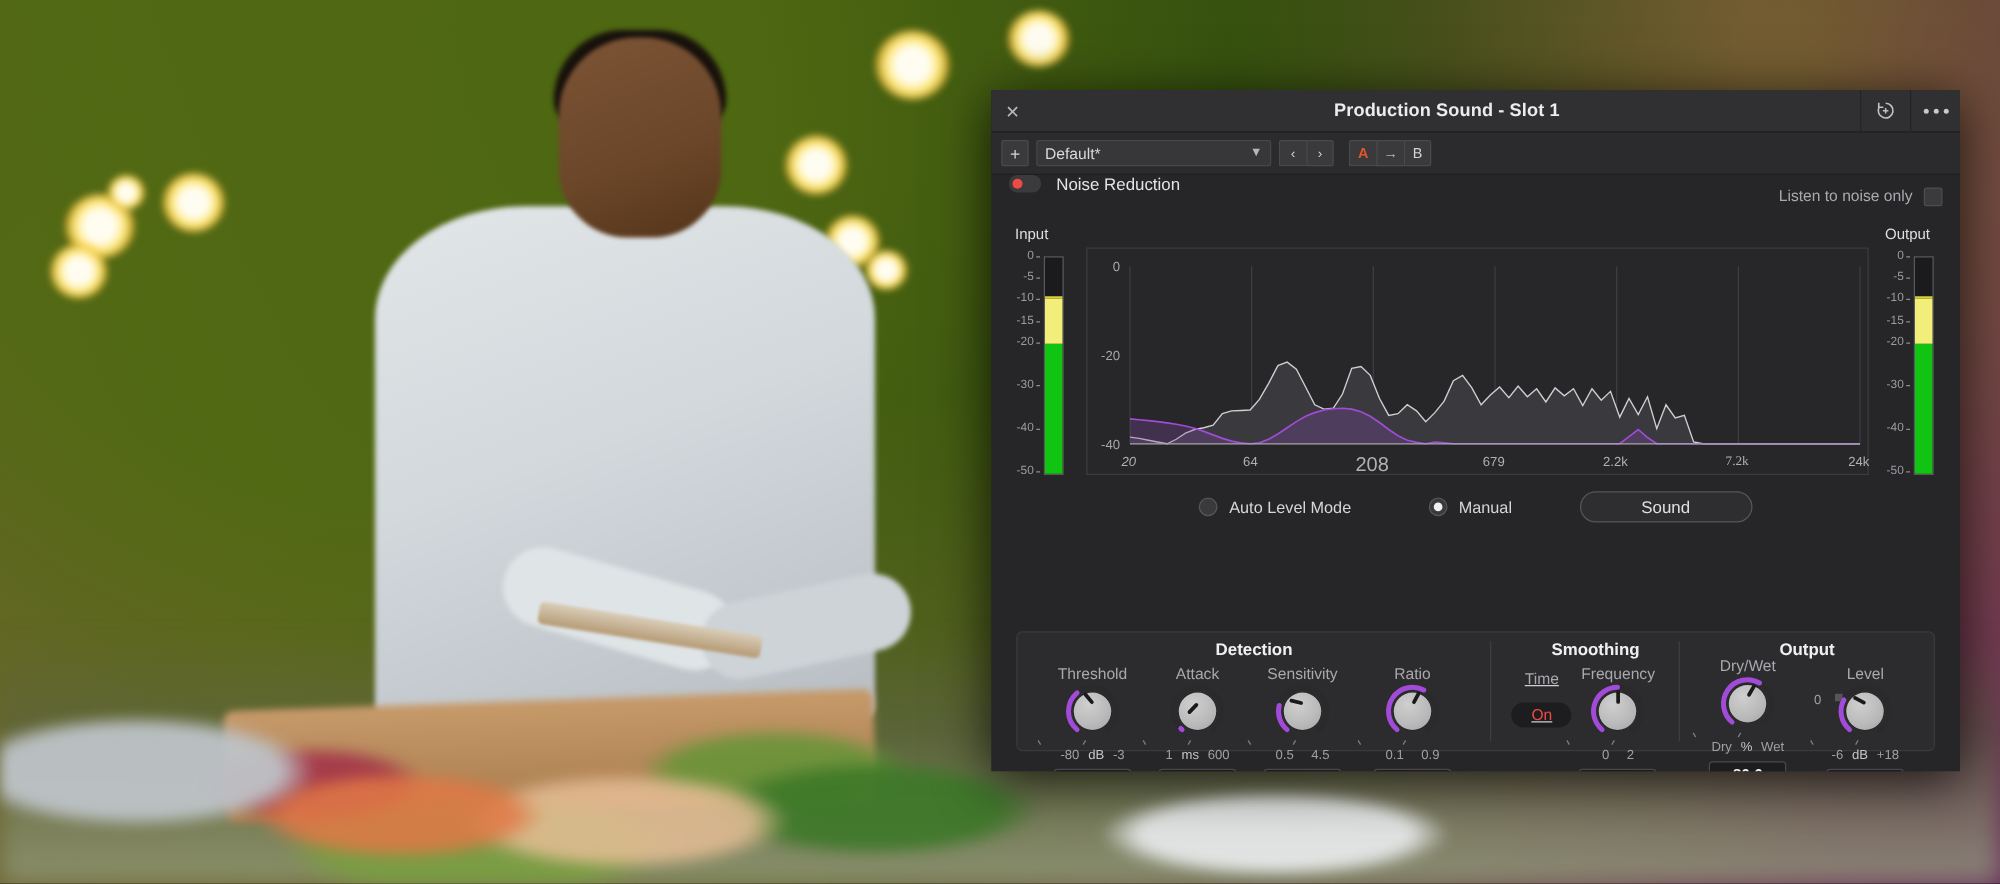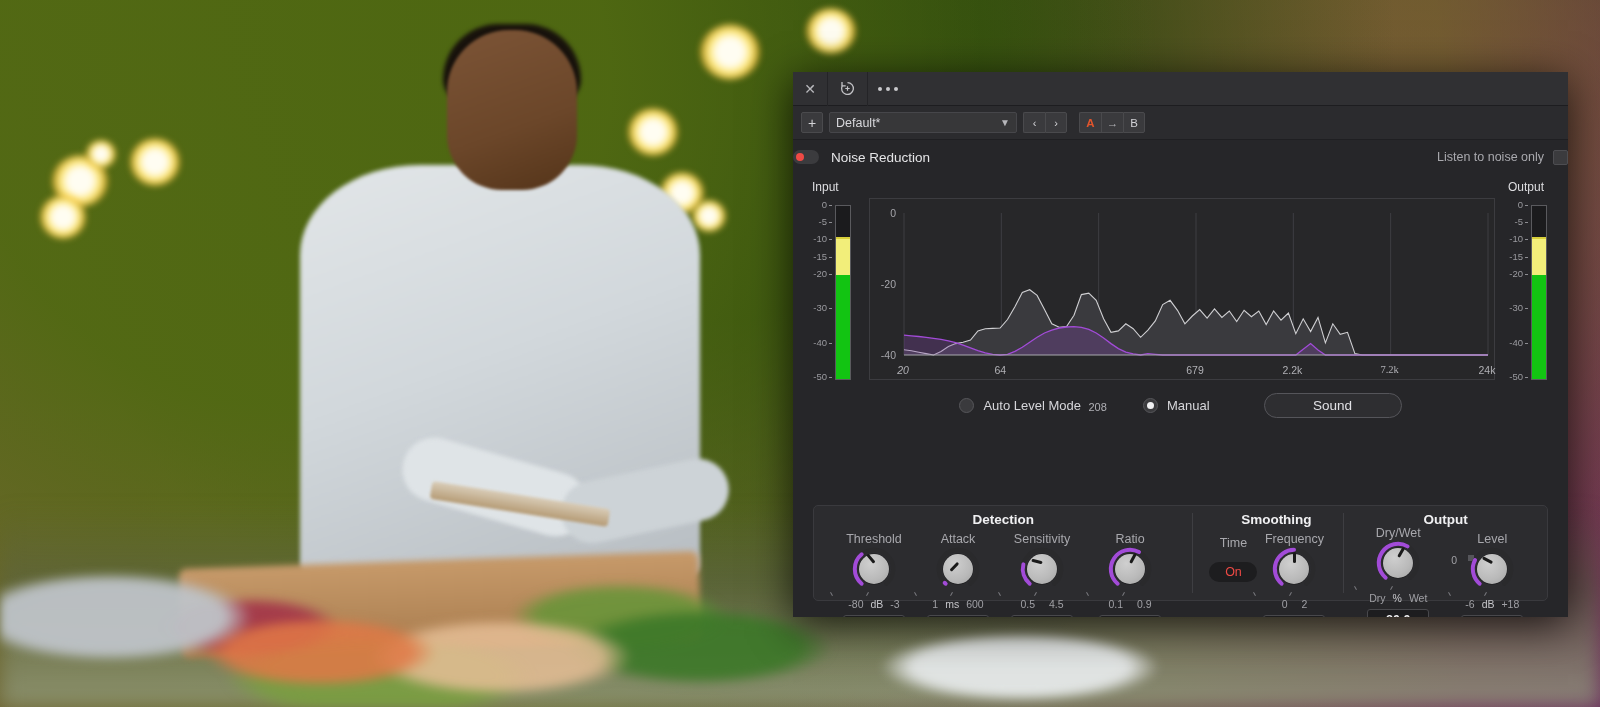--- a/index.html
+++ b/index.html
@@ -112,21 +112,21 @@
   .navgrp .sqbtn:last-child { border-radius:0 2px 2px 0; }
   .abgrp { display:flex; margin-left:6px; }
   .abgrp div {
     height:21px; min-width:22px; background:#3a3a3d; border:1px solid #4a4a4d;
     display:flex; align-items:center; justify-content:center; font-size:11.5px; color:#d2d2d6; cursor:pointer;
   }
   .abgrp .a { color:#e3552c; font-weight:bold; border-radius:2px 0 0 2px; border-right:none; }
   .abgrp .arrow { color:#b2b2b6; border-right:none; }
   .abgrp .b { border-radius:0 2px 2px 0; }
 
-  .nrhead { height:34px; display:flex; align-items:center; padding:0 0; }
+  .nrhead { height:34px; display:flex; padding:0 14px; }
   .toggle { width:26px; height:14px; background:#3b3b3e; border-radius:7px; position:relative; cursor:pointer; }
   .toggle i { position:absolute; left:3px; top:3px; width:8px; height:8px; border-radius:50%; background:#ef4a45; }
   .nrlabel { margin-left:12px; font-size:13.5px; color:#e4e4e6; }
   .nrright { margin-left:auto; display:flex; align-items:center; gap:9px; }
   .nrright span { font-size:12.5px; color:#a9a9ae; }
   .chk { width:15px; height:15px; background:#3b3b3e; border:1px solid #4d4d51; border-radius:2px; cursor:pointer; }
 
   
   .meterzone { position:relative; height:212px; }
   .mlabel { position:absolute; font-size:12px; color:#dedee1; }
@@ -199,20 +199,21 @@
   <div class="arm-r"></div>
   <div class="board"></div>
   <div class="knife"></div>
   <div class="fg"></div>
 </div>
 
 <div id="plugin">
 
   <div class="titlebar">
     <div class="tb-close">✕</div>
+    <div class="tb-title">Production Sound - Slot 1</div>
     <div class="tb-sep"></div>
     <div class="tb-btn">
       <svg width="17" height="17" viewBox="0 0 17 17" fill="none" stroke="#c2c2c6" stroke-width="1.3">
         <path d="M8.5 2.6a5.9 5.9 0 1 1-5.2 3.1"></path>
           <path d="M3.0 2.1v3.7h3.7"></path>
         <path d="M8.5 6.3v4.4M6.3 8.5h4.4" stroke-width="1.2"></path>
       </svg>
     </div>
     <div class="tb-sep"></div>
     <div class="tb-btn">
@@ -319,21 +320,21 @@
           <path d="M34.0 150.7 L41.4 151.7 L48.8 153.2 L56.2 154.6 L63.6 156.0 L71.0 152.4 L78.4 147.5 L85.7 144.6 L93.1 143.2 L100.5 141.1 L107.9 131.9 L115.3 129.7 L122.7 129.4 L130.1 129.0 L137.5 120.5 L144.9 107.7 L152.3 93.5 L159.7 90.7 L167.1 96.4 L174.5 110.6 L181.8 124.8 L189.2 128.3 L196.6 127.6 L204.0 116.2 L211.4 95.6 L218.8 94.2 L226.2 101.3 L233.6 119.8 L241.0 133.3 L248.4 131.9 L255.8 124.8 L263.2 129.7 L270.6 138.3 L277.9 131.1 L285.3 121.9 L292.7 105.6 L300.1 101.3 L307.5 111.3 L314.9 124.8 L322.3 117.0 L329.7 110.6 L337.1 119.1 L344.5 109.9 L351.9 118.4 L359.3 112.0 L366.7 122.6 L374.1 111.3 L381.4 117.7 L388.8 112.0 L396.2 125.5 L403.6 112.0 L411.0 121.2 L418.4 114.1 L425.8 134.7 L433.2 119.8 L440.6 132.6 L448.0 118.4 L455.4 143.9 L462.8 124.8 L470.2 135.4 L477.5 133.3 L484.9 154.6 L492.3 156.0 L499.7 156.0 L507.1 156.0 L514.5 156.0 L521.9 156.0 L529.3 156.0 L536.7 156.0 L544.1 156.0 L551.5 156.0 L558.9 156.0 L566.3 156.0 L573.6 156.0 L581.0 156.0 L588.4 156.0 L595.8 156.0 L603.2 156.0 L610.6 156.0 L618.0 156.0 L618 156 L34 156 Z" fill="#3a3a3e" stroke="none"></path>
           <path d="M34.0 150.7 L41.4 151.7 L48.8 153.2 L56.2 154.6 L63.6 156.0 L71.0 152.4 L78.4 147.5 L85.7 144.6 L93.1 143.2 L100.5 141.1 L107.9 131.9 L115.3 129.7 L122.7 129.4 L130.1 129.0 L137.5 120.5 L144.9 107.7 L152.3 93.5 L159.7 90.7 L167.1 96.4 L174.5 110.6 L181.8 124.8 L189.2 128.3 L196.6 127.6 L204.0 116.2 L211.4 95.6 L218.8 94.2 L226.2 101.3 L233.6 119.8 L241.0 133.3 L248.4 131.9 L255.8 124.8 L263.2 129.7 L270.6 138.3 L277.9 131.1 L285.3 121.9 L292.7 105.6 L300.1 101.3 L307.5 111.3 L314.9 124.8 L322.3 117.0 L329.7 110.6 L337.1 119.1 L344.5 109.9 L351.9 118.4 L359.3 112.0 L366.7 122.6 L374.1 111.3 L381.4 117.7 L388.8 112.0 L396.2 125.5 L403.6 112.0 L411.0 121.2 L418.4 114.1 L425.8 134.7 L433.2 119.8 L440.6 132.6 L448.0 118.4 L455.4 143.9 L462.8 124.8 L470.2 135.4 L477.5 133.3 L484.9 154.6 L492.3 156.0 L499.7 156.0 L507.1 156.0 L514.5 156.0 L521.9 156.0 L529.3 156.0 L536.7 156.0 L544.1 156.0 L551.5 156.0 L558.9 156.0 L566.3 156.0 L573.6 156.0 L581.0 156.0 L588.4 156.0 L595.8 156.0 L603.2 156.0 L610.6 156.0 L618.0 156.0 " fill="none" stroke="#cfcfd2" stroke-width="1.1"></path>
           <path d="M34.0 136.1 L41.4 136.8 L48.8 137.5 L56.2 138.3 L63.6 139.3 L71.0 140.4 L78.4 141.8 L85.7 143.6 L93.1 146.1 L100.5 148.9 L107.9 151.7 L115.3 153.9 L122.7 155.3 L130.1 156.0 L137.5 155.3 L144.9 152.4 L152.3 148.2 L159.7 143.2 L167.1 138.3 L174.5 134.0 L181.8 131.1 L189.2 129.0 L196.6 128.0 L204.0 127.6 L211.4 128.3 L218.8 130.4 L226.2 134.0 L233.6 139.0 L241.0 144.6 L248.4 149.6 L255.8 153.2 L263.2 154.9 L270.6 156.0 L277.9 154.6 L285.3 155.3 L292.7 156.0 L300.1 156.0 L307.5 156.0 L314.9 156.0 L322.3 156.0 L329.7 156.0 L337.1 156.0 L344.5 156.0 L351.9 156.0 L359.3 156.0 L366.7 156.0 L374.1 156.0 L381.4 156.0 L388.8 156.0 L396.2 156.0 L403.6 156.0 L411.0 156.0 L418.4 156.0 L425.8 156.0 L433.2 150.3 L440.6 144.6 L448.0 151.0 L455.4 156.0 L462.8 156.0 L470.2 156.0 L477.5 156.0 L484.9 156.0 L492.3 156.0 L499.7 156.0 L507.1 156.0 L514.5 156.0 L521.9 156.0 L529.3 156.0 L536.7 156.0 L544.1 156.0 L551.5 156.0 L558.9 156.0 L566.3 156.0 L573.6 156.0 L581.0 156.0 L588.4 156.0 L595.8 156.0 L603.2 156.0 L610.6 156.0 L618.0 156.0 L618 156 L34 156 Z" fill="rgba(130,70,170,.30)" stroke="none"></path>
           <path d="M34.0 136.1 L41.4 136.8 L48.8 137.5 L56.2 138.3 L63.6 139.3 L71.0 140.4 L78.4 141.8 L85.7 143.6 L93.1 146.1 L100.5 148.9 L107.9 151.7 L115.3 153.9 L122.7 155.3 L130.1 156.0 L137.5 155.3 L144.9 152.4 L152.3 148.2 L159.7 143.2 L167.1 138.3 L174.5 134.0 L181.8 131.1 L189.2 129.0 L196.6 128.0 L204.0 127.6 L211.4 128.3 L218.8 130.4 L226.2 134.0 L233.6 139.0 L241.0 144.6 L248.4 149.6 L255.8 153.2 L263.2 154.9 L270.6 156.0 L277.9 154.6 L285.3 155.3 L292.7 156.0 L300.1 156.0 L307.5 156.0 L314.9 156.0 L322.3 156.0 L329.7 156.0 L337.1 156.0 L344.5 156.0 L351.9 156.0 L359.3 156.0 L366.7 156.0 L374.1 156.0 L381.4 156.0 L388.8 156.0 L396.2 156.0 L403.6 156.0 L411.0 156.0 L418.4 156.0 L425.8 156.0 L433.2 150.3 L440.6 144.6 L448.0 151.0 L455.4 156.0 L462.8 156.0 L470.2 156.0 L477.5 156.0 L484.9 156.0 L492.3 156.0 L499.7 156.0 L507.1 156.0 L514.5 156.0 L521.9 156.0 L529.3 156.0 L536.7 156.0 L544.1 156.0 L551.5 156.0 L558.9 156.0 L566.3 156.0 L573.6 156.0 L581.0 156.0 L588.4 156.0 L595.8 156.0 L603.2 156.0 L610.6 156.0 L618.0 156.0 " fill="none" stroke="#a24bd8" stroke-width="1.3"></path>
           <line x1="34" y1="156" x2="618" y2="156" stroke="#a9a9ae" stroke-width="1"></line>
         </svg>
     </div>
     <div id="graph-xlabels">
         <div style="position: absolute; font-size: 10.5px; color: rgb(176, 176, 181); top: 190px; transform: translateX(-50%); left: 110px; font-style: italic;">20</div>
         <div style="position: absolute; font-size: 10.5px; color: rgb(176, 176, 181); top: 190px; transform: translateX(-50%); left: 207.333px;">64</div>
-        <div style="position: absolute; font-size: 11px; color: rgb(176, 176, 181); top: 190px; transform: translateX(-50%); left: 304.667px; margin-top: 37px;">208</div>
+        <div style="position: absolute; font-size: 16px; color: rgb(176, 176, 181); top: 190px; transform: translateX(-50%); left: 304.667px;">208</div>
         <div style="position: absolute; font-size: 10.5px; color: rgb(176, 176, 181); top: 190px; transform: translateX(-50%); left: 402px;">679</div>
         <div style="position: absolute; font-size: 10.5px; color: rgb(176, 176, 181); top: 190px; transform: translateX(-50%); left: 499.333px;">2.2k</div>
         <div style="position: absolute; font-size: 10.5px; color: rgb(176, 176, 181); top: 190px; transform: translateX(-50%); left: 596.667px; font-family: Liberation Serif, serif;">7.2k</div>
         <div style="position: absolute; font-size: 10.5px; color: rgb(176, 176, 181); top: 190px; transform: translateX(-50%); left: 694px;">24k</div>
       </div>
   </div>
 
   <div class="moderow">
     <div class="radio" style="margin-right:62px;">
       <span class="rdot"></span>
@@ -440,21 +441,21 @@
       <span class="rng" style="color:#c6c6ca"></span>
       <span class="rng">0.9</span>
     </div>
     <div class="valbox" style="margin-top:5px;">0.6</div>
   </div>
         </div>
     </div>
     <div class="pdiv"></div>
     <div class="pcol" style="width:150px;padding-left:16px;">
       <div class="ptitle">Smoothing</div>
-      <div style="position:absolute;left:10px;top:30px;width:60px;text-align:center;">
+      <div style="position:absolute;left:10px;top:30px;width:60px;text-align:center;text-decoration:underline;">
         <div class="knoblabel">Time</div>
         <div class="onbtn" style="margin:12px auto 0;">On</div>
       </div>
       <div id="smoothing-knobs">
   <div class="knobcell" style="left:56px;top:26px;width:90px;">
     <div class="knoblabel">Frequency</div>
     <div class="knobwrap">
 
       <svg width="46" height="46" viewBox="0 0 46 46">
         <path d="M10.66 37.71 A19.2 19.2 0 1 1 35.34 37.71" fill="none" stroke="#2a2a2c" stroke-width="4.2" stroke-linecap="round"></path>

